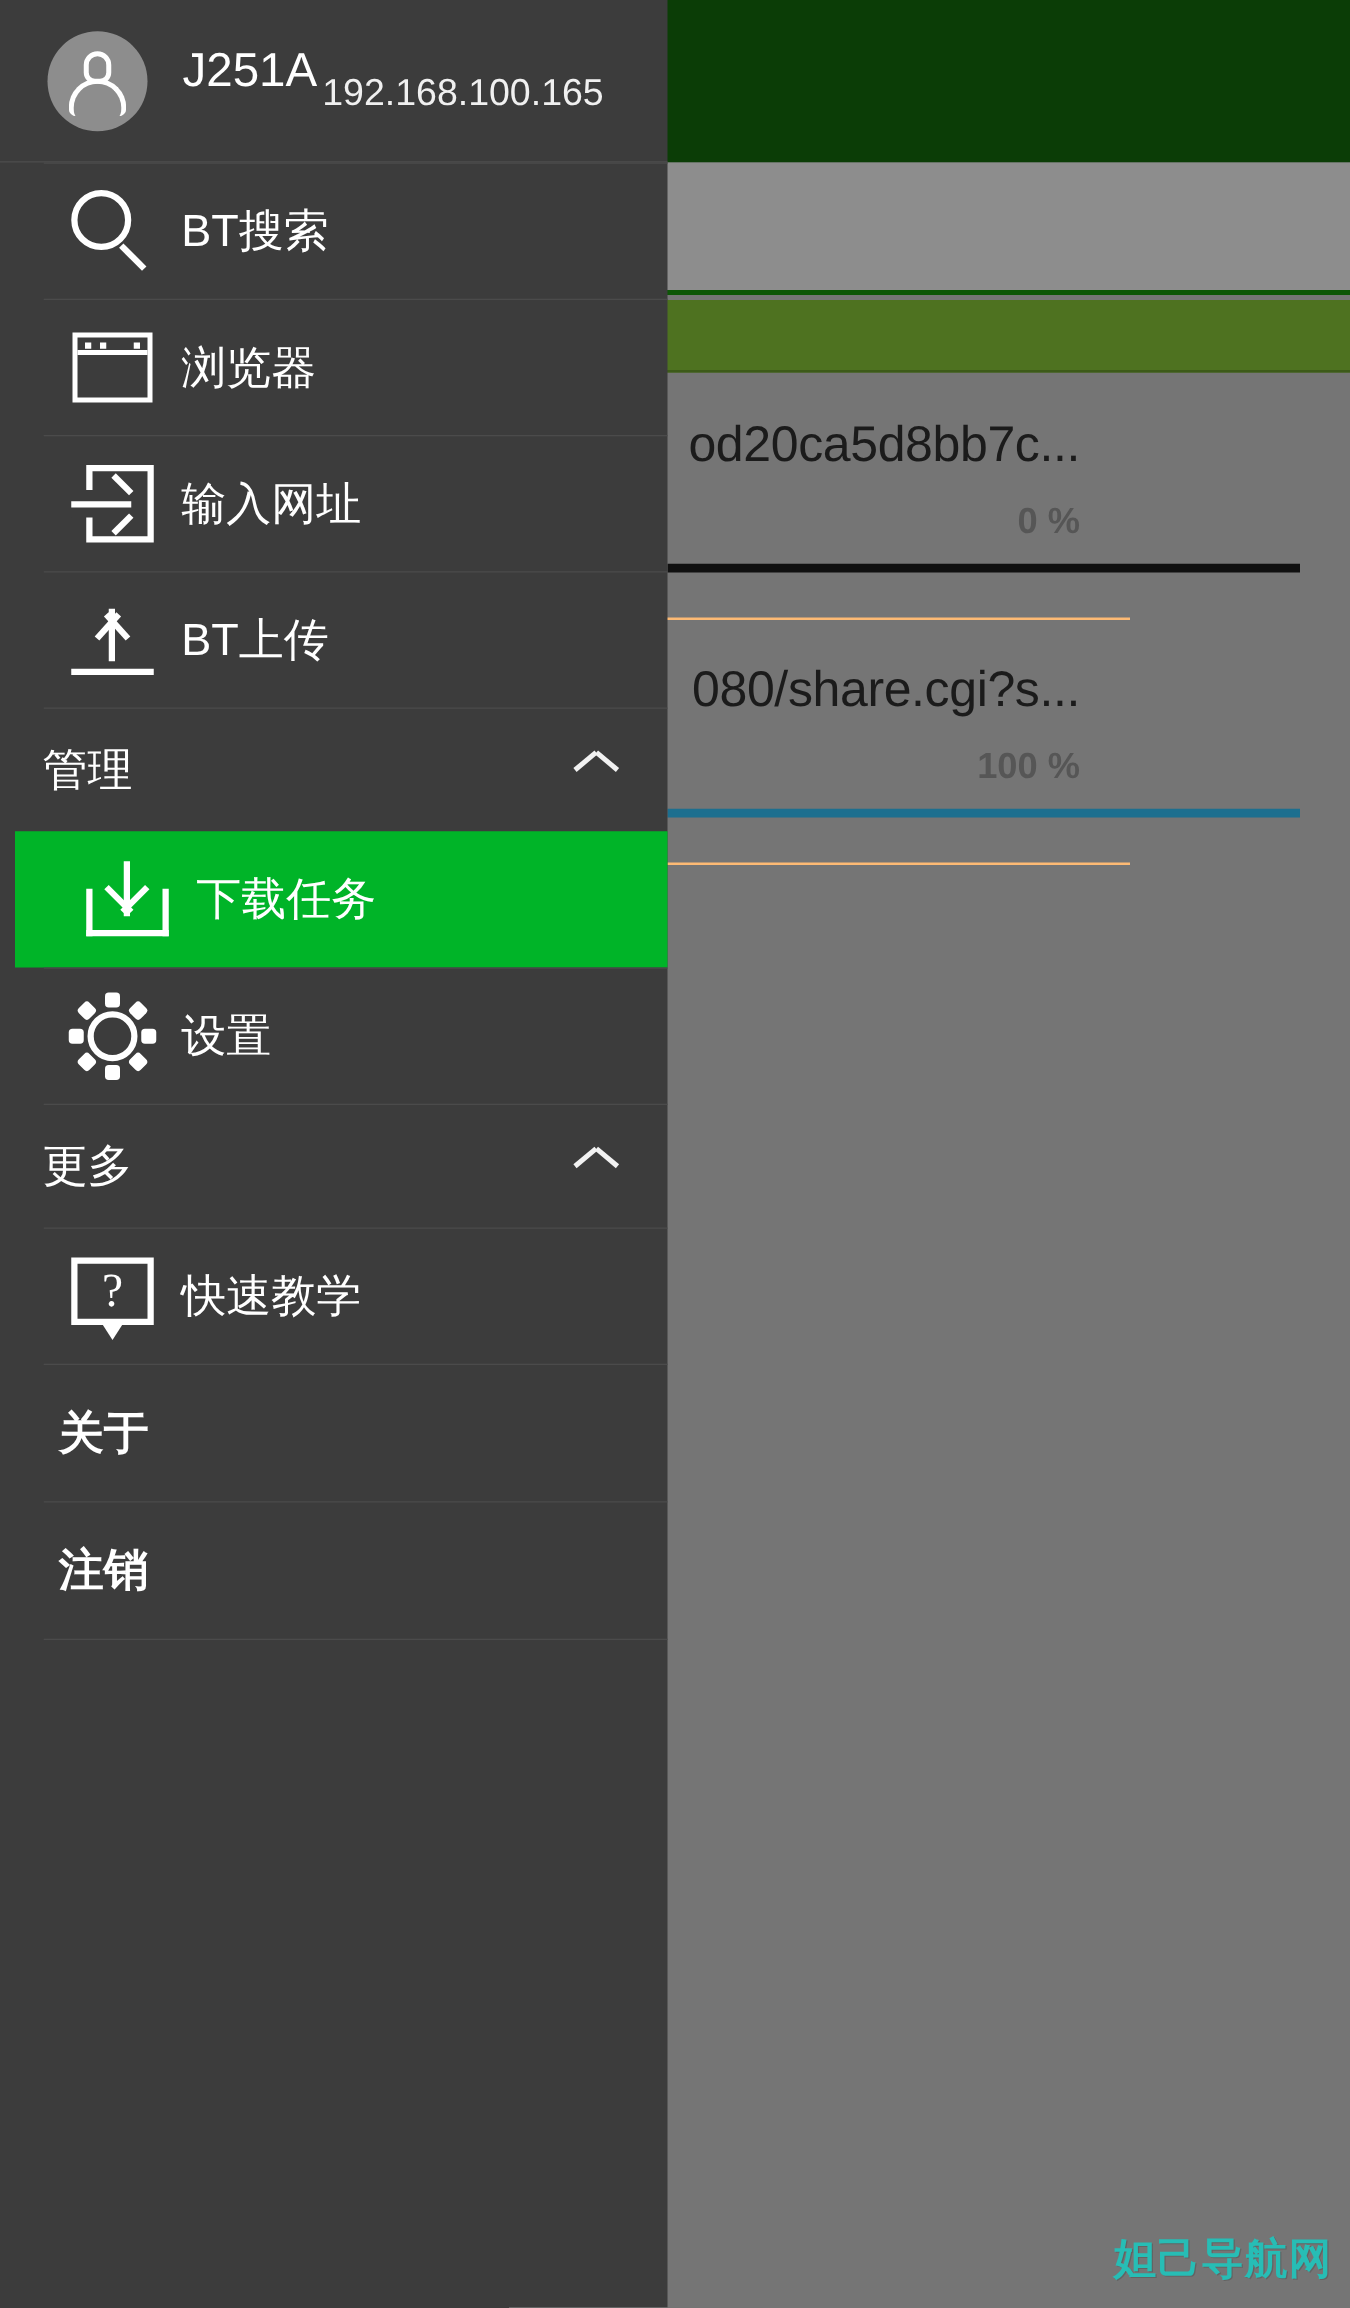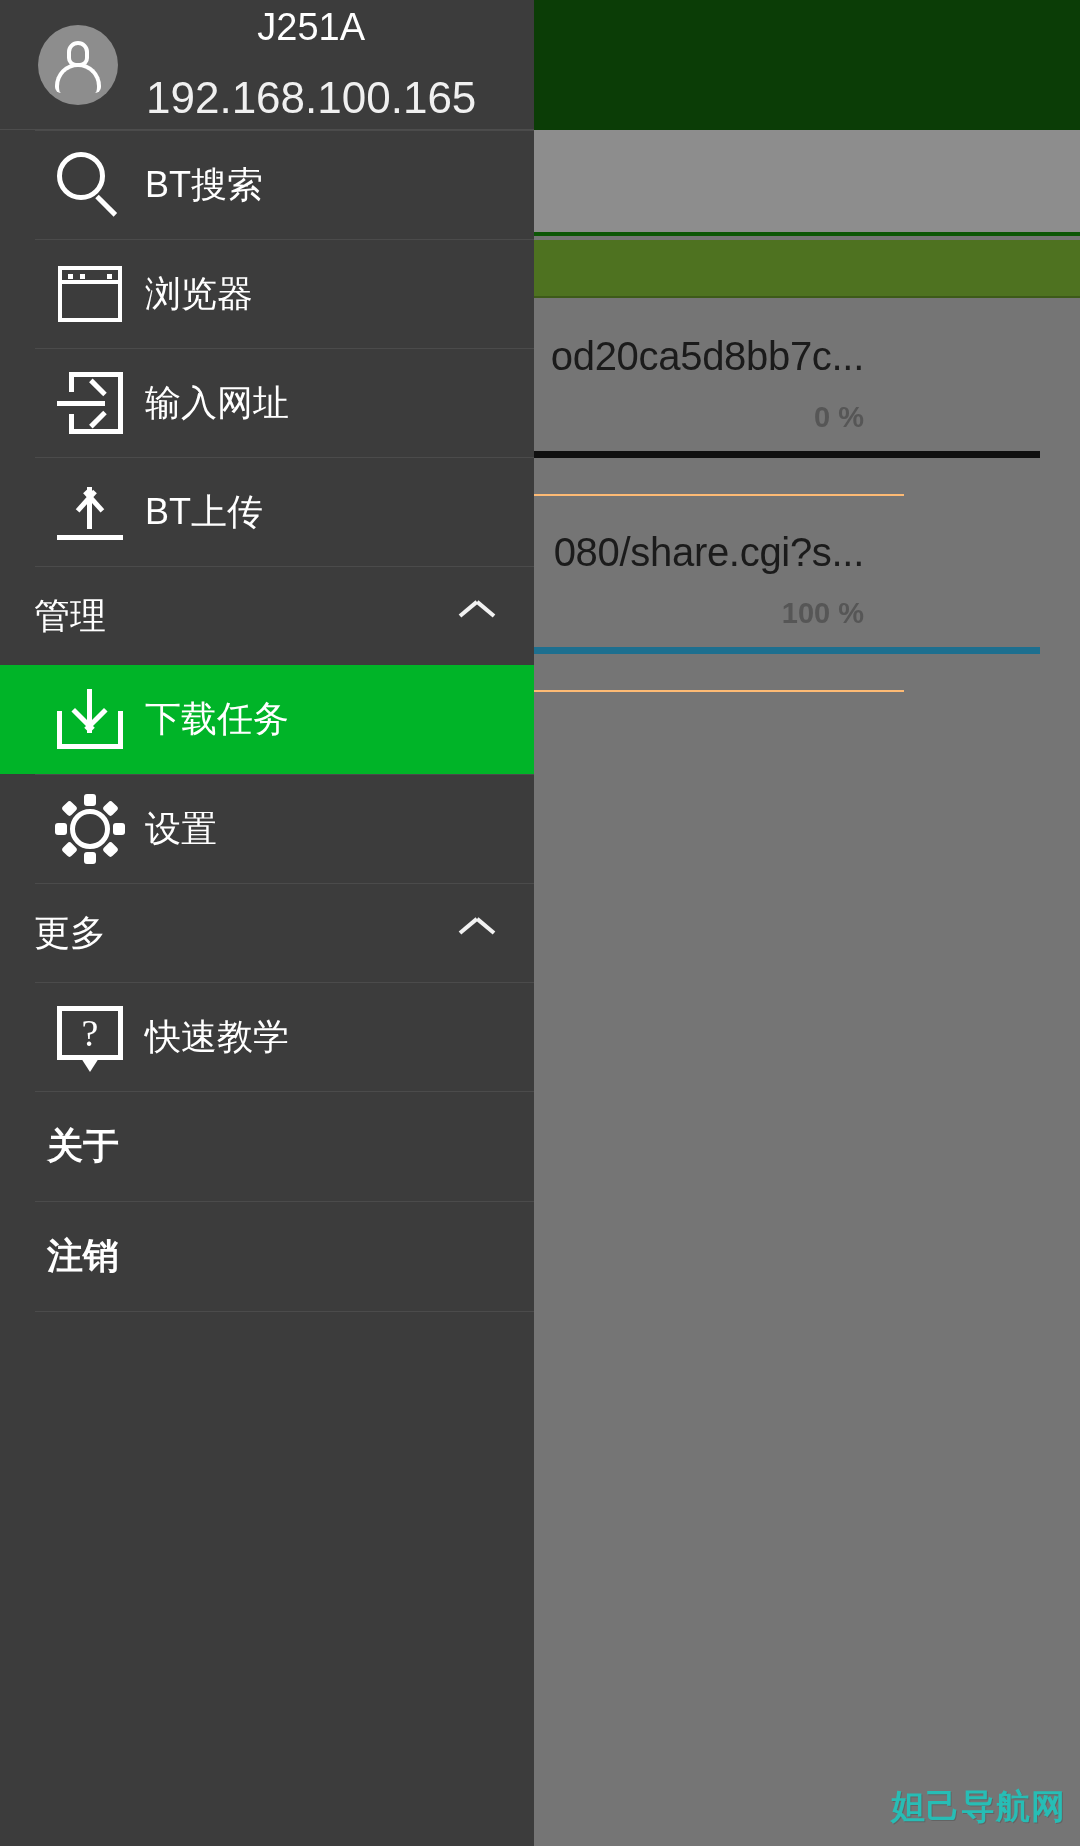--- a/index.html
+++ b/index.html
@@ -65,23 +65,23 @@
   }
   .avatar {
     width:80px; height:80px; border-radius:50%; background:#8d8d8d;
     position:relative; flex:none;
   }
   .avatar .a-head { position:absolute; left:29px; top:16px; width:22px; height:26px;
      border:4px solid #fff; border-radius:11px 11px 9px 9px; box-sizing:border-box; background:transparent; }
   .avatar .a-body { position:absolute; left:17px; top:38px; width:46px; height:30px;
      border:4px solid #fff; border-radius:23px 23px 6px 6px; border-bottom:none;
      box-sizing:border-box; background:transparent; }
-  .hdr-text { display:flex; flex-direction:column; gap:4px;align-items:center; }
+  .hdr-text { display:flex; flex-direction:row; gap:4px; }
   .hdr-name { font-size:38px; color:#fff; line-height:1.08; }
-  .hdr-ip   { font-size:44px; color:#f0f0f0; line-height:1.08;margin-top:22px; }
+  .hdr-ip   { font-size:30px; color:#f0f0f0; line-height:1.08;margin-top:22px; }
 
   .section-head {
     height:98px; display:flex; align-items:center; justify-content:space-between;
     padding:0 40px 0 34px;
   }
   .section-head .s-title { font-size:36px; color:#fff; }
   .chevron-up {
     width:34px; height:20px; position:relative;
   }
   .chevron-up::before, .chevron-up::after {
@@ -92,21 +92,21 @@
 
   .menu-item {
     height:109px; display:flex; align-items:center; gap:0;
     border-top:1px solid #4b4b4b; margin-left:35px; padding-left:0;
   }
   .menu-item .mi-icon { width:110px; display:flex; align-items:center; justify-content:center; flex:none; }
   .menu-item .mi-label { font-size:36px; color:#ffffff; }
   .menu-item.plain { padding-left:0; }
   .menu-item.plain .mi-label { margin-left:13px;font-weight:bold; }
   .menu-item.selected {
-    background:#00b428; margin-left:0; padding-left:35px; border-top:none;
+    background:#00b428; margin-left:12px; padding-left:35px; border-top:none;
   }
   .menu-item.selected .mi-label { color:#fff; }
 
   
   .ic { position:relative; }
   .ic-browser { width:64px; height:56px; border:4px solid #fff; }
   .ic-browser .bar { position:absolute; left:0; top:0; width:100%; height:14px;
      border-bottom:4px solid #fff; }
   .ic-browser .bar i { position:absolute; top:4px; width:5px; height:5px; background:#fff; }
   .ic-browser .bar i:nth-child(1){ left:6px; }

